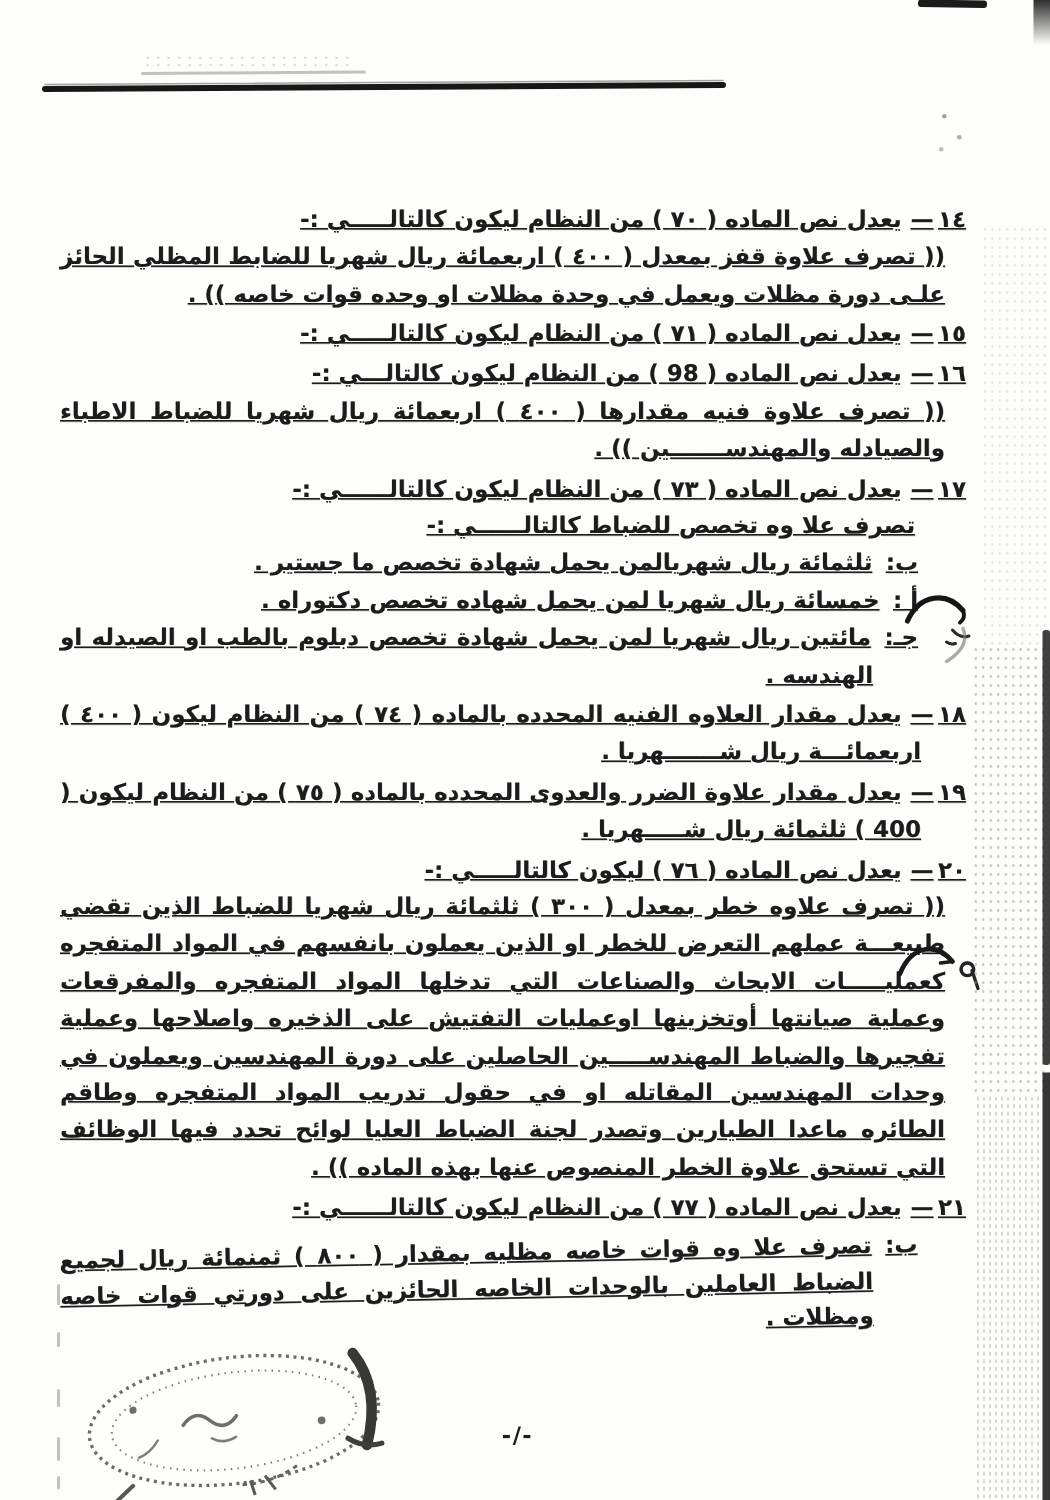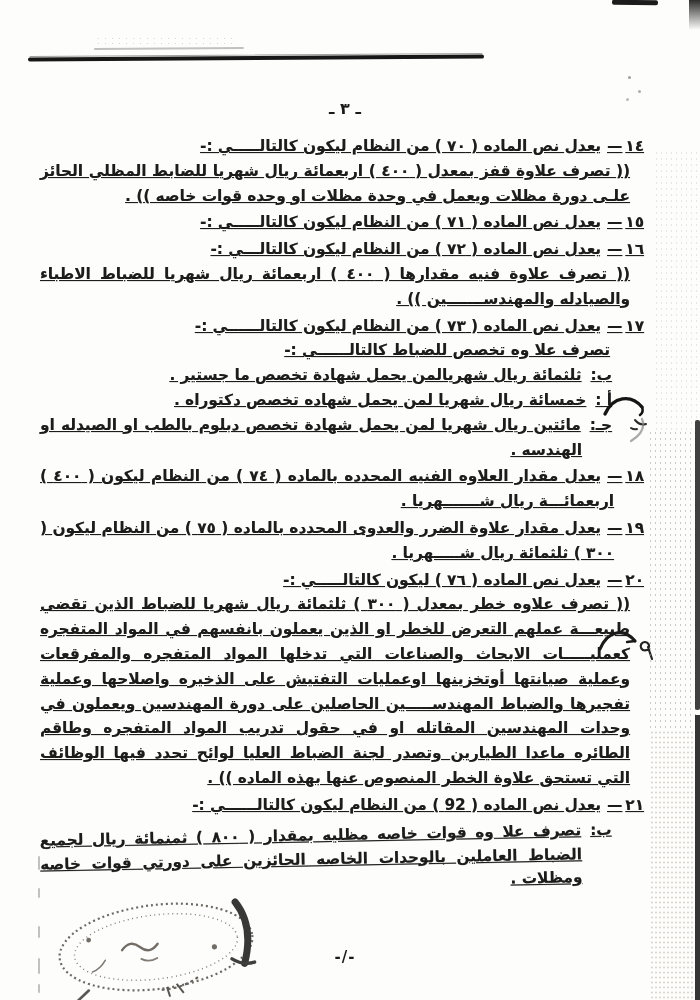--- a/index.html
+++ b/index.html
@@ -75,61 +75,60 @@
   .hmark-2{left:595px;top:618px;}
   .hmark-3{left:626px;top:416px;opacity:.65;}
 </style>
 </head>
 <body>
 
 <div class="page">
 
   <div class="rule-top"></div>
   <div class="dots-tl"></div>
-  <div class="page-num">ـ ٣ ـ</div>
 
   <main class="content">
 
     <section class="item">
       <div class="item-header"><span class="num">١٤</span><span class="dash">—</span><span>يعدل نص الماده ( ٧٠ ) من النظام ليكون كالتالـــــي :-</span></div>
       <p class="body-p">(( تصرف علاوة قفز بمعدل ( ٤٠٠ ) اربعمائة ريال شهريا للضابط المظلي الحائز علـى دورة مظلات ويعمل في وحدة مظلات او وحده قوات خاصه )) .</p>
     </section>
 
     <section class="item">
       <div class="item-header"><span class="num">١٥</span><span class="dash">—</span><span>يعدل نص الماده ( ٧١ ) من النظام ليكون كالتالـــــي :-</span></div>
     </section>
 
     <section class="item">
-      <div class="item-header"><span class="num">١٦</span><span class="dash">—</span><span>يعدل نص الماده ( ٧٢ ) من النظام ليكون كالتالـــي :-</span></div>
+      <div class="item-header"><span class="num">١٦</span><span class="dash">—</span><span>يعدل نص الماده ( 98 ) من النظام ليكون كالتالـــي :-</span></div>
       <p class="body-p">(( تصرف علاوة فنيه مقدارها ( ٤٠٠ ) اربعمائة ريال شهريا للضباط الاطباء والصيادله والمهندســـــــين )) .</p>
     </section>
 
     <section class="item">
       <div class="item-header"><span class="num">١٧</span><span class="dash">—</span><span>يعدل نص الماده ( ٧٣ ) من النظام ليكون كالتالــــــي :-</span></div>
       <p class="body-p intro">تصرف علا وه تخصص للضباط كالتالــــــي :-</p>
       <p class="sub-item"><span class="sub-letter">ب:</span><span>ثلثمائة ريال شهريالمن يحمل شهادة تخصص ما جستير .</span></p>
       <p class="sub-item"><span class="sub-letter">أ :</span><span>خمسائة ريال شهريا لمن يحمل شهاده تخصص دكتوراه .</span></p>
       <p class="sub-item"><span class="sub-letter">جـ:</span><span>مائتين ريال شهريا لمن يحمل شهادة تخصص دبلوم بالطب او الصيدله او الهندسه .</span></p>
     </section>
 
     <section class="item">
       <div class="item-header"><span class="num">١٨</span><span class="dash">—</span><span>يعدل مقدار العلاوه الفنيه المحدده بالماده ( ٧٤ ) من النظام ليكون ( ٤٠٠ ) اربعمائـــة ريال شـــــــهريا .</span></div>
     </section>
 
     <section class="item">
-      <div class="item-header"><span class="num">١٩</span><span class="dash">—</span><span>يعدل مقدار علاوة الضرر والعدوى المحدده بالماده ( ٧٥ ) من النظام ليكون ( ٣٠٠ ) ثلثمائة ريال شـــــهريا .</span></div>
+      <div class="item-header"><span class="num">١٩</span><span class="dash">—</span><span>يعدل مقدار علاوة الضرر والعدوى المحدده بالماده ( ٧٥ ) من النظام ليكون ( 400 ) ثلثمائة ريال شـــــهريا .</span></div>
     </section>
 
     <section class="item">
       <div class="item-header"><span class="num">٢٠</span><span class="dash">—</span><span>يعدل نص الماده ( ٧٦ ) ليكون كالتالـــــي :-</span></div>
       <p class="body-p">(( تصرف علاوه خطر بمعدل ( ٣٠٠ ) ثلثمائة ريال شهريا للضباط الذين تقضي طبيعـــة عملهم التعرض للخطر او الذين يعملون بانفسهم في المواد المتفجره كعمليـــــات الابحاث والصناعات التي تدخلها المواد المتفجره والمفرقعات وعملية صيانتها أوتخزينها اوعمليات التفتيش على الذخيره واصلاحها وعملية تفجيرها والضباط المهندســـــين الحاصلين على دورة المهندسين ويعملون في وحدات المهندسين المقاتله او في حقول تدريب المواد المتفجره وطاقم الطائره ماعدا الطيارين وتصدر لجنة الضباط العليا لوائح تحدد فيها الوظائف التي تستحق علاوة الخطر المنصوص عنها بهذه الماده )) .</p>
     </section>
 
     <section class="item">
-      <div class="item-header"><span class="num">٢١</span><span class="dash">—</span><span>يعدل نص الماده ( 92 ) من النظام ليكون كالتالــــــي :-</span></div>
+      <div class="item-header"><span class="num">٢١</span><span class="dash">—</span><span>يعدل نص الماده ( ٧٧ ) من النظام ليكون كالتالــــــي :-</span></div>
       <p class="sub-item tilt"><span class="sub-letter">ب:</span><span>تصرف علا وه قوات خاصه مظليه بمقدار ( ٨٠٠ ) ثمنمائة ريال لجميع الضباط العاملين بالوحدات الخاصه الحائزين على دورتي قوات خاصه ومظلات .</span></p>
     </section>
 
   </main>
 
   <div class="footer-mark">-/-</div>
 
   <svg class="stamp" width="224" height="106" viewBox="0 0 224 106">
     <g transform="rotate(-7 112 53)" fill="none">
       <ellipse cx="112" cy="53" rx="97" ry="42" stroke="#54504a" stroke-width="2.2" stroke-dasharray="2 3"></ellipse>

